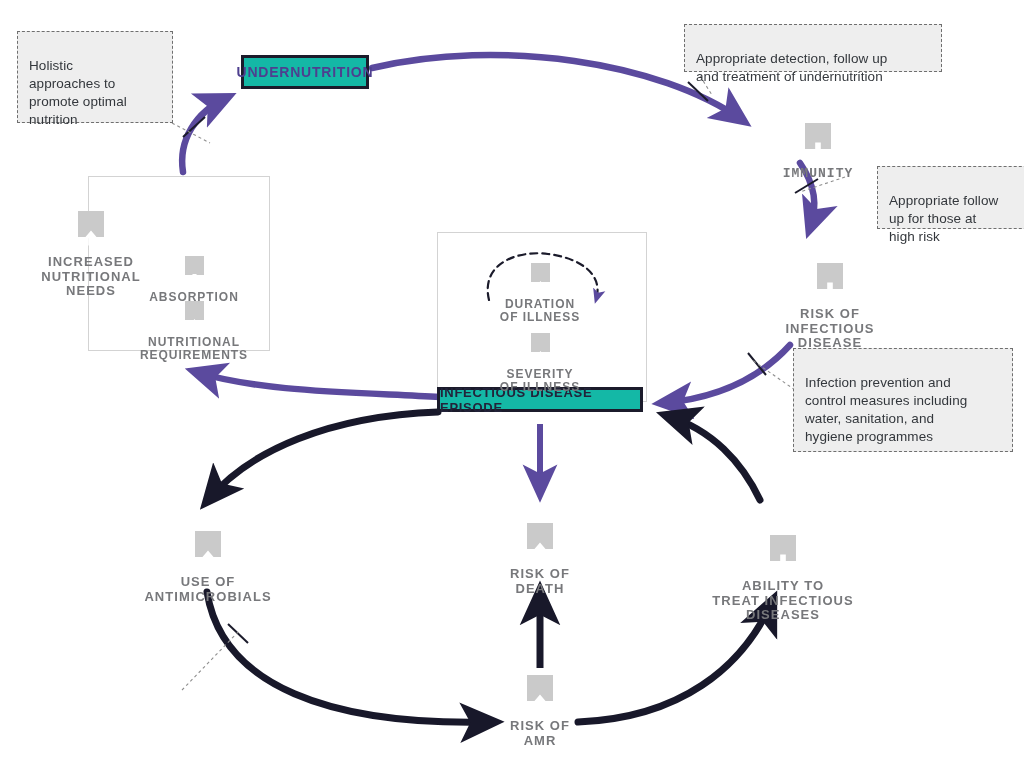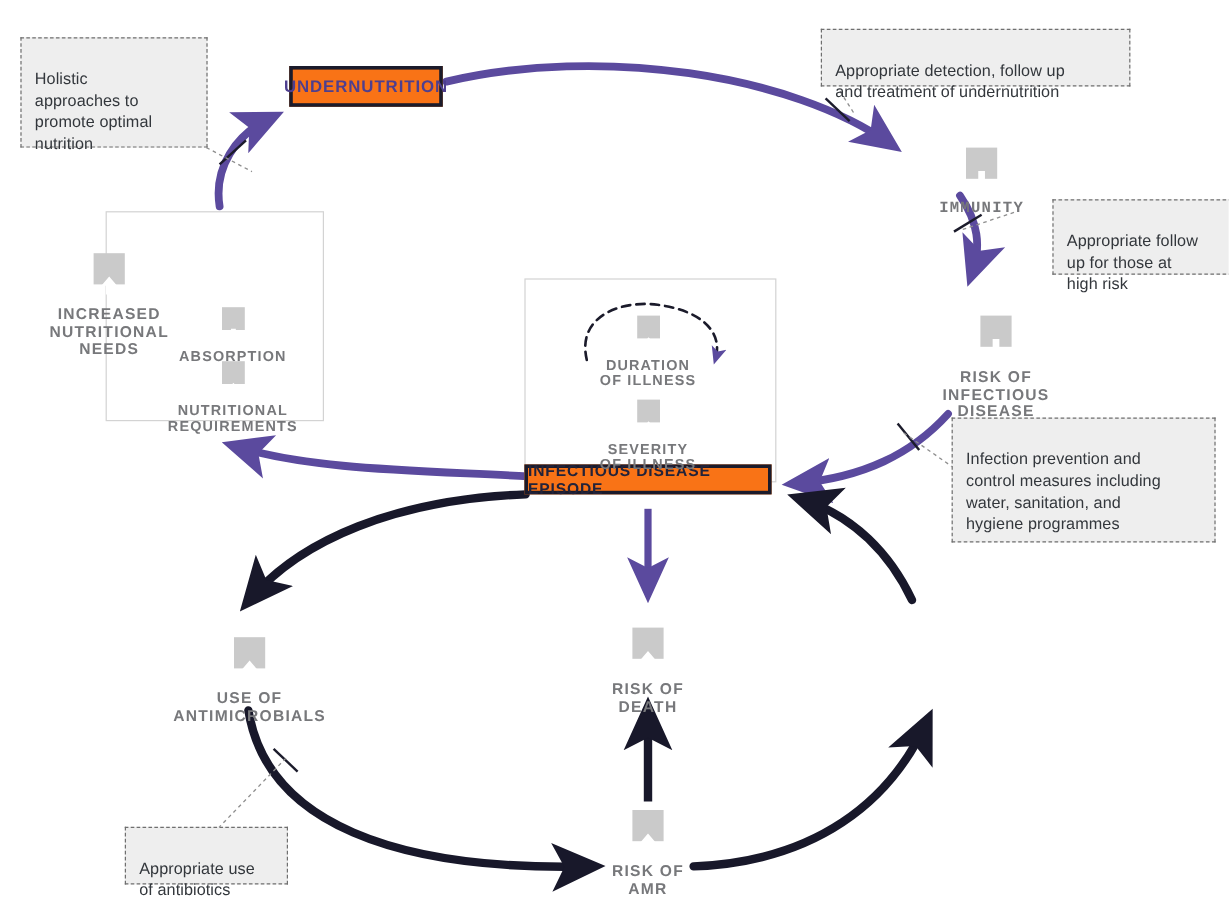--- a/index.html
+++ b/index.html
@@ -52,21 +52,21 @@
   .badge.small {
     width: 19px;
     height: 19px;
     margin-bottom: 2px;
   }
 
   
   .hardbox {
     position: absolute;
     border: 3px solid #1b1b2b;
-    background: #f97316;
+    background: #14b8a6;
     box-sizing: border-box;
     display: flex;
     align-items: center;
     justify-content: center;
   }
   .hardbox .t {
     font-weight: bold;
     letter-spacing: 0.055em;
     font-size: 14px;
   }
@@ -256,20 +256,30 @@
   <div class="node" style="left:480px; top:660px; width:120px;">
     <span class="badge">
       <svg width="26" height="26" viewBox="0 0 26 26">
         <path d="M13 5.5 L19.6 13.2 L15.8 13.2 L15.8 20.5 L10.2 20.5 L10.2 13.2 L6.4 13.2 Z" fill="#ffffff"></path>
       </svg>
     </span>
     <span class="lbl">RISK OF
 AMR</span>
   </div>
 
+  <div class="node" style="left:700px; top:520px; width:166px;">
+    <span class="badge">
+      <svg width="26" height="26" viewBox="0 0 26 26">
+        <path d="M13 20.5 L6.4 12.8 L10.2 12.8 L10.2 5.5 L15.8 5.5 L15.8 12.8 L19.6 12.8 Z" fill="#ffffff"></path>
+      </svg>
+    </span>
+    <span class="lbl">ABILITY TO
+TREAT INFECTIOUS
+DISEASES</span>
+  </div>
 
   <div class="note" style="left:684px; top:24px; width:258px; height:48px;">
     <span>Appropriate detection, follow up
 and treatment of undernutrition</span>
   </div>
 
   <div class="note" style="left:17px; top:31px; width:156px; height:92px;">
     <span>Holistic
 approaches to
 promote optimal
@@ -282,18 +292,14 @@
 high risk</span>
   </div>
 
   <div class="note" style="left:793px; top:348px; width:220px; height:104px;">
     <span>Infection prevention and
 control measures including
 water, sanitation, and
 hygiene programmes</span>
   </div>
 
-  <div class="note" style="left:104px; top:689px; width:136px; height:48px;">
-    <span>Appropriate use
-of antibiotics</span>
-  </div>
 
 </div>
 
 </body></html>

